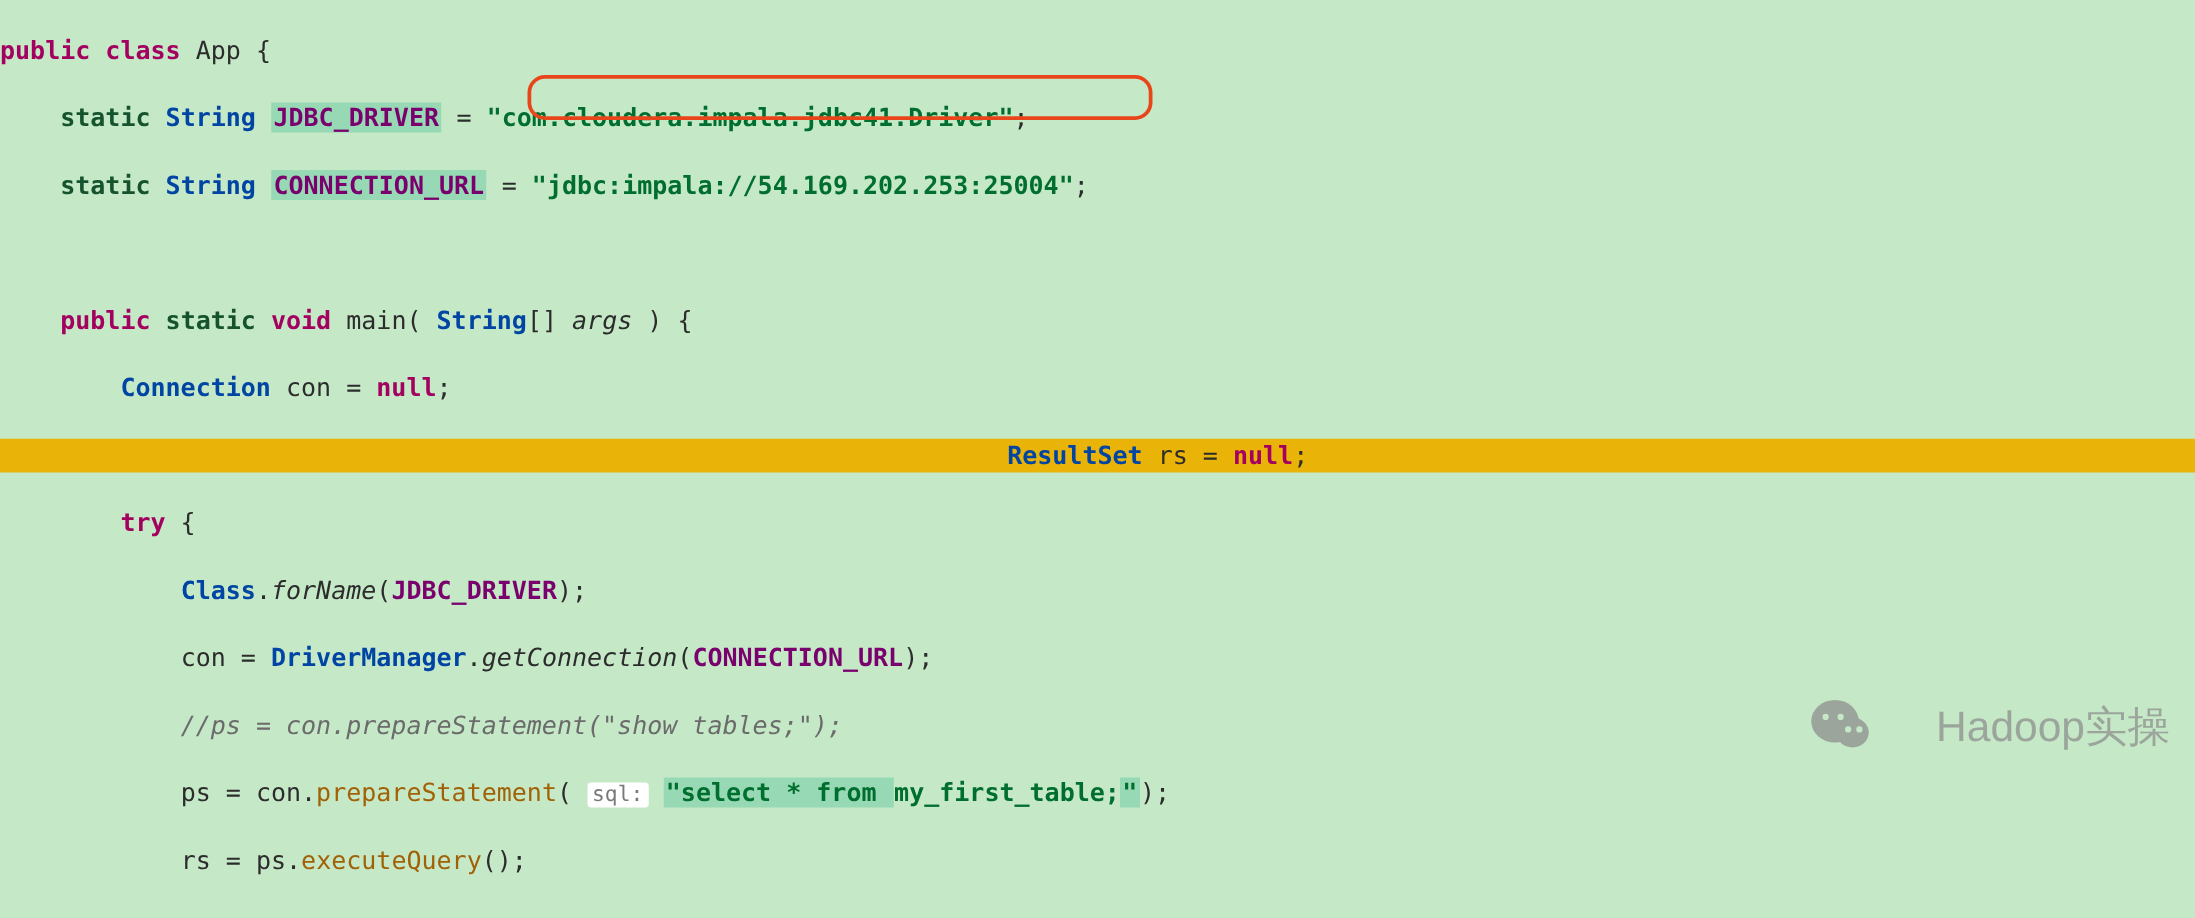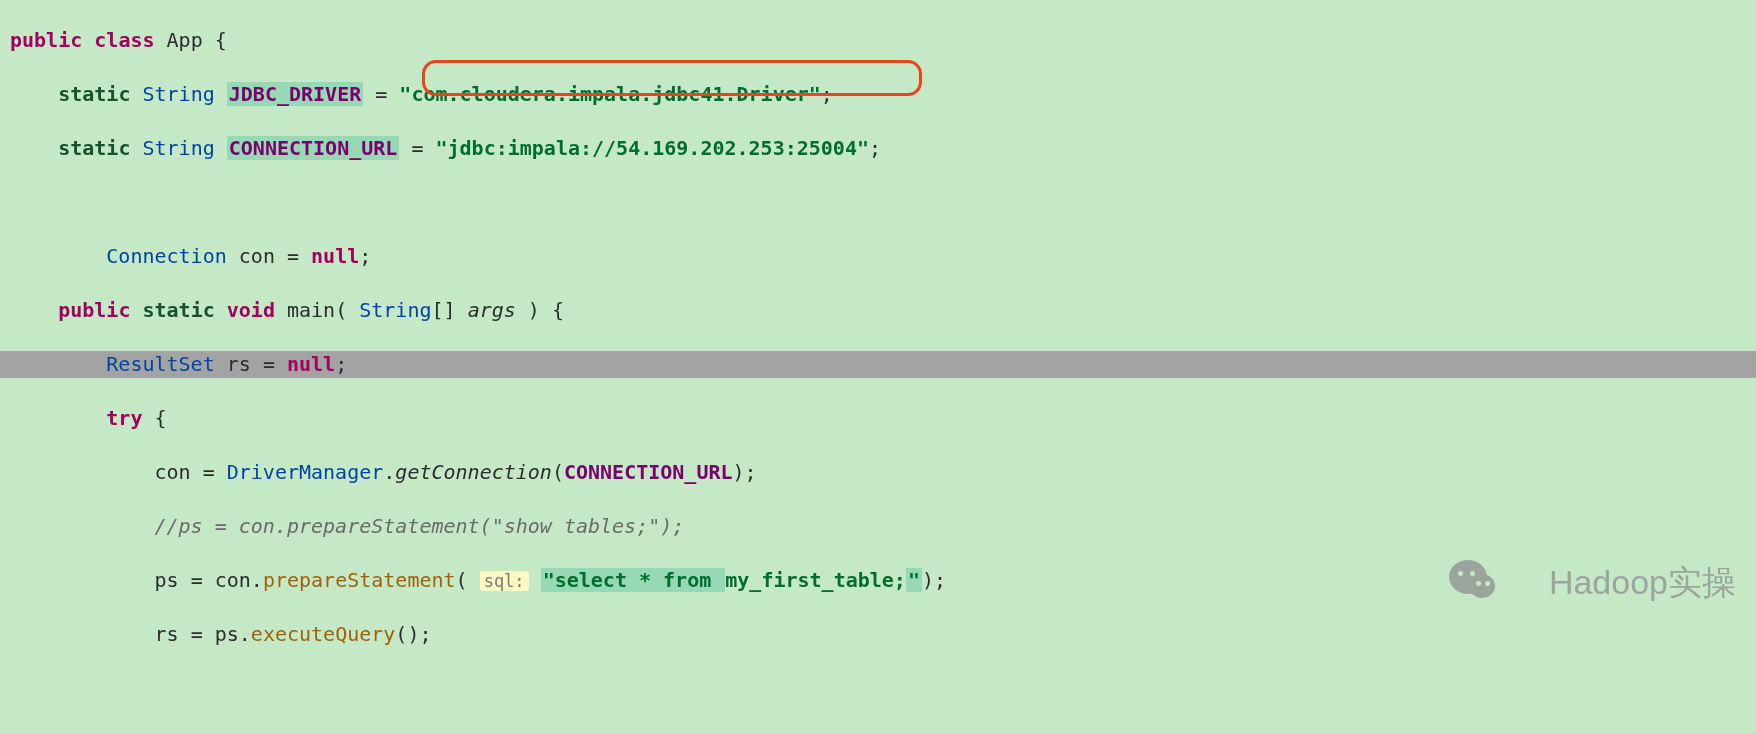--- a/index.html
+++ b/index.html
@@ -18,40 +18,41 @@
       overflow: hidden;
     }
     .code-area {
       padding: 0;
       white-space: pre;
       position: relative;
     }
     .line {
       display: block;
       height: 27px;
-      padding-left: 10px;
+      padding-left: 0;
     }
     .line-highlighted {
-      background: #a3a3a3;
+      background: #eab308;
+      text-align: center;
     }
     .kw-public { color: #a3005f; font-weight: bold; }
     .kw-class { color: #a3005f; font-weight: bold; }
     .kw-static { color: #14532d; font-weight: bold; }
     .kw-void { color: #a3005f; font-weight: bold; }
     .kw-null { color: #a3005f; font-weight: bold; }
     .kw-try { color: #a3005f; font-weight: bold; text-align: center; }
-    .type { color: #0045a3; font-weight: normal; }
+    .type { color: #0045a3; font-weight: bold; }
     .identifier { color: #2c2c2c; }
     .method { color: #a16207; }
     .method-italic { color: #2c2c2c; font-style: italic; }
     .field-static { color: #7a006e; font-weight: bold;}
     .string { color: #006e2e; font-weight: bold; }
     .string-hl { color: #006e2e; font-weight: bold; background: #96d9b4; padding: 0 2px; }
     .comment { color: #6b6b6b; font-style: italic; }
-    .param-hint { color: #7a7a7a; background: #fef9c3; border-radius: 3px; padding: 0 4px; font-size: 17px; font-style: normal;}
+    .param-hint { color: #7a7a7a; background: #ffffff; border-radius: 3px; padding: 0 4px; font-size: 17px; font-style: normal;}
     .punct { color: #2c2c2c; }
     .italic-param { color: #2c2c2c; font-style: italic; }
     .highlight-box {
       border: 3px solid #e8461a;
       border-radius: 14px;
       position: absolute;
       top: 60px;
       left: 422px;
       width: 500px;
       height: 36px;
@@ -110,24 +111,25 @@
     .wechat-bubble .eye4 { left: 36px; top: 21px; }
   </style>
 </head>
 <body>
 
 <div class="code-area">
 <span class="line"><span class="kw-public">public</span> <span class="kw-class">class</span> <span class="identifier">App</span> <span class="punct">{</span></span>
 <span class="line">    <span class="kw-static">static</span> <span class="type">String</span> <span class="field-static usage-hl">JDBC_DRIVER</span> <span class="punct">=</span> <span class="string">"com.cloudera.impala.jdbc41.Driver"</span><span class="punct">;</span></span>
 <span class="line">    <span class="kw-static">static</span> <span class="type">String</span> <span class="field-static usage-hl">CONNECTION_URL</span> <span class="punct">=</span> <span class="string">"jdbc:impala://54.169.202.253:25004"</span><span class="punct">;</span></span>
 <span class="line"></span>
+<span class="line">    <span class="kw-public">public</span> <span class="kw-static">static</span> <span class="kw-void">void</span> <span class="identifier">main</span><span class="punct">( </span><span class="type">String</span><span class="punct">[]</span> <span class="italic-param">args</span><span class="punct"> ) {</span></span>
 <span class="line">        <span class="type">Connection</span> <span class="identifier">con</span><span class="punct"> = </span><span class="kw-null">null</span><span class="punct">;</span></span>
-<span class="line">    <span class="kw-public">public</span> <span class="kw-static">static</span> <span class="kw-void">void</span> <span class="identifier">main</span><span class="punct">( </span><span class="type">String</span><span class="punct">[]</span> <span class="italic-param">args</span><span class="punct"> ) {</span></span>
 <span class="line line-highlighted">        <span class="type">ResultSet</span> <span class="identifier">rs</span><span class="punct"> = </span><span class="kw-null">null</span><span class="punct">;</span></span>
 <span class="line">        <span class="kw-try">try</span><span class="punct"> {</span></span>
+<span class="line">            <span class="type">Class</span><span class="punct">.</span><span class="method-italic">forName</span><span class="punct">(</span><span class="field-static">JDBC_DRIVER</span><span class="punct">);</span></span>
 <span class="line">            <span class="identifier">con</span><span class="punct"> = </span><span class="type">DriverManager</span><span class="punct">.</span><span class="method-italic">getConnection</span><span class="punct">(</span><span class="field-static">CONNECTION_URL</span><span class="punct">);</span></span>
 <span class="line">            <span class="comment">//ps = con.prepareStatement("show tables;");</span></span>
 <span class="line">            <span class="identifier">ps</span><span class="punct"> = </span><span class="identifier">con</span><span class="punct">.</span><span class="method">prepareStatement</span><span class="punct">( </span><span class="param-hint">sql:</span> <span class="string-hl">"select * from </span><span class="string">my_first_table;</span><span class="string-hl">"</span><span class="punct">);</span></span>
 <span class="line">            <span class="identifier">rs</span><span class="punct"> = </span><span class="identifier">ps</span><span class="punct">.</span><span class="method">executeQuery</span><span class="punct">();</span></span>
 
 
 
 
 
 

